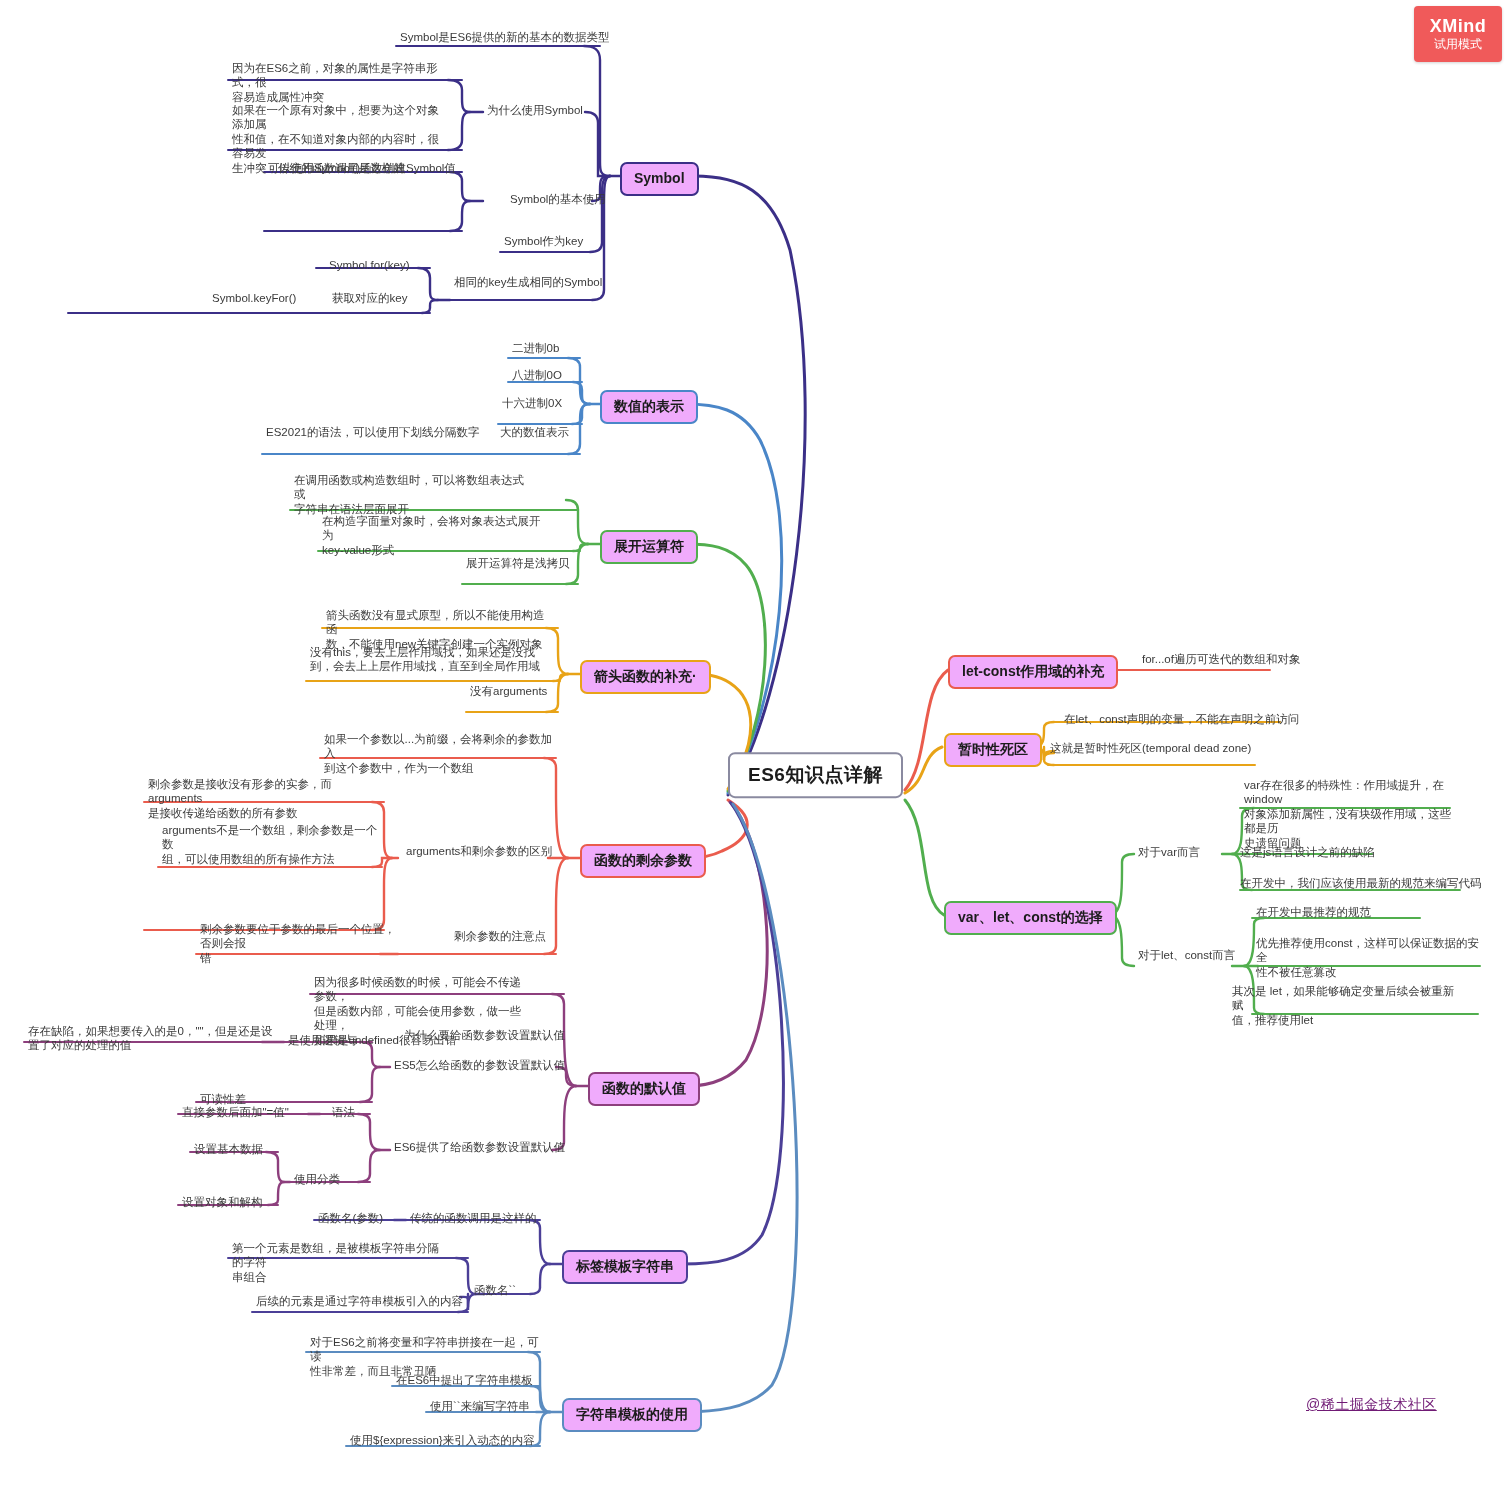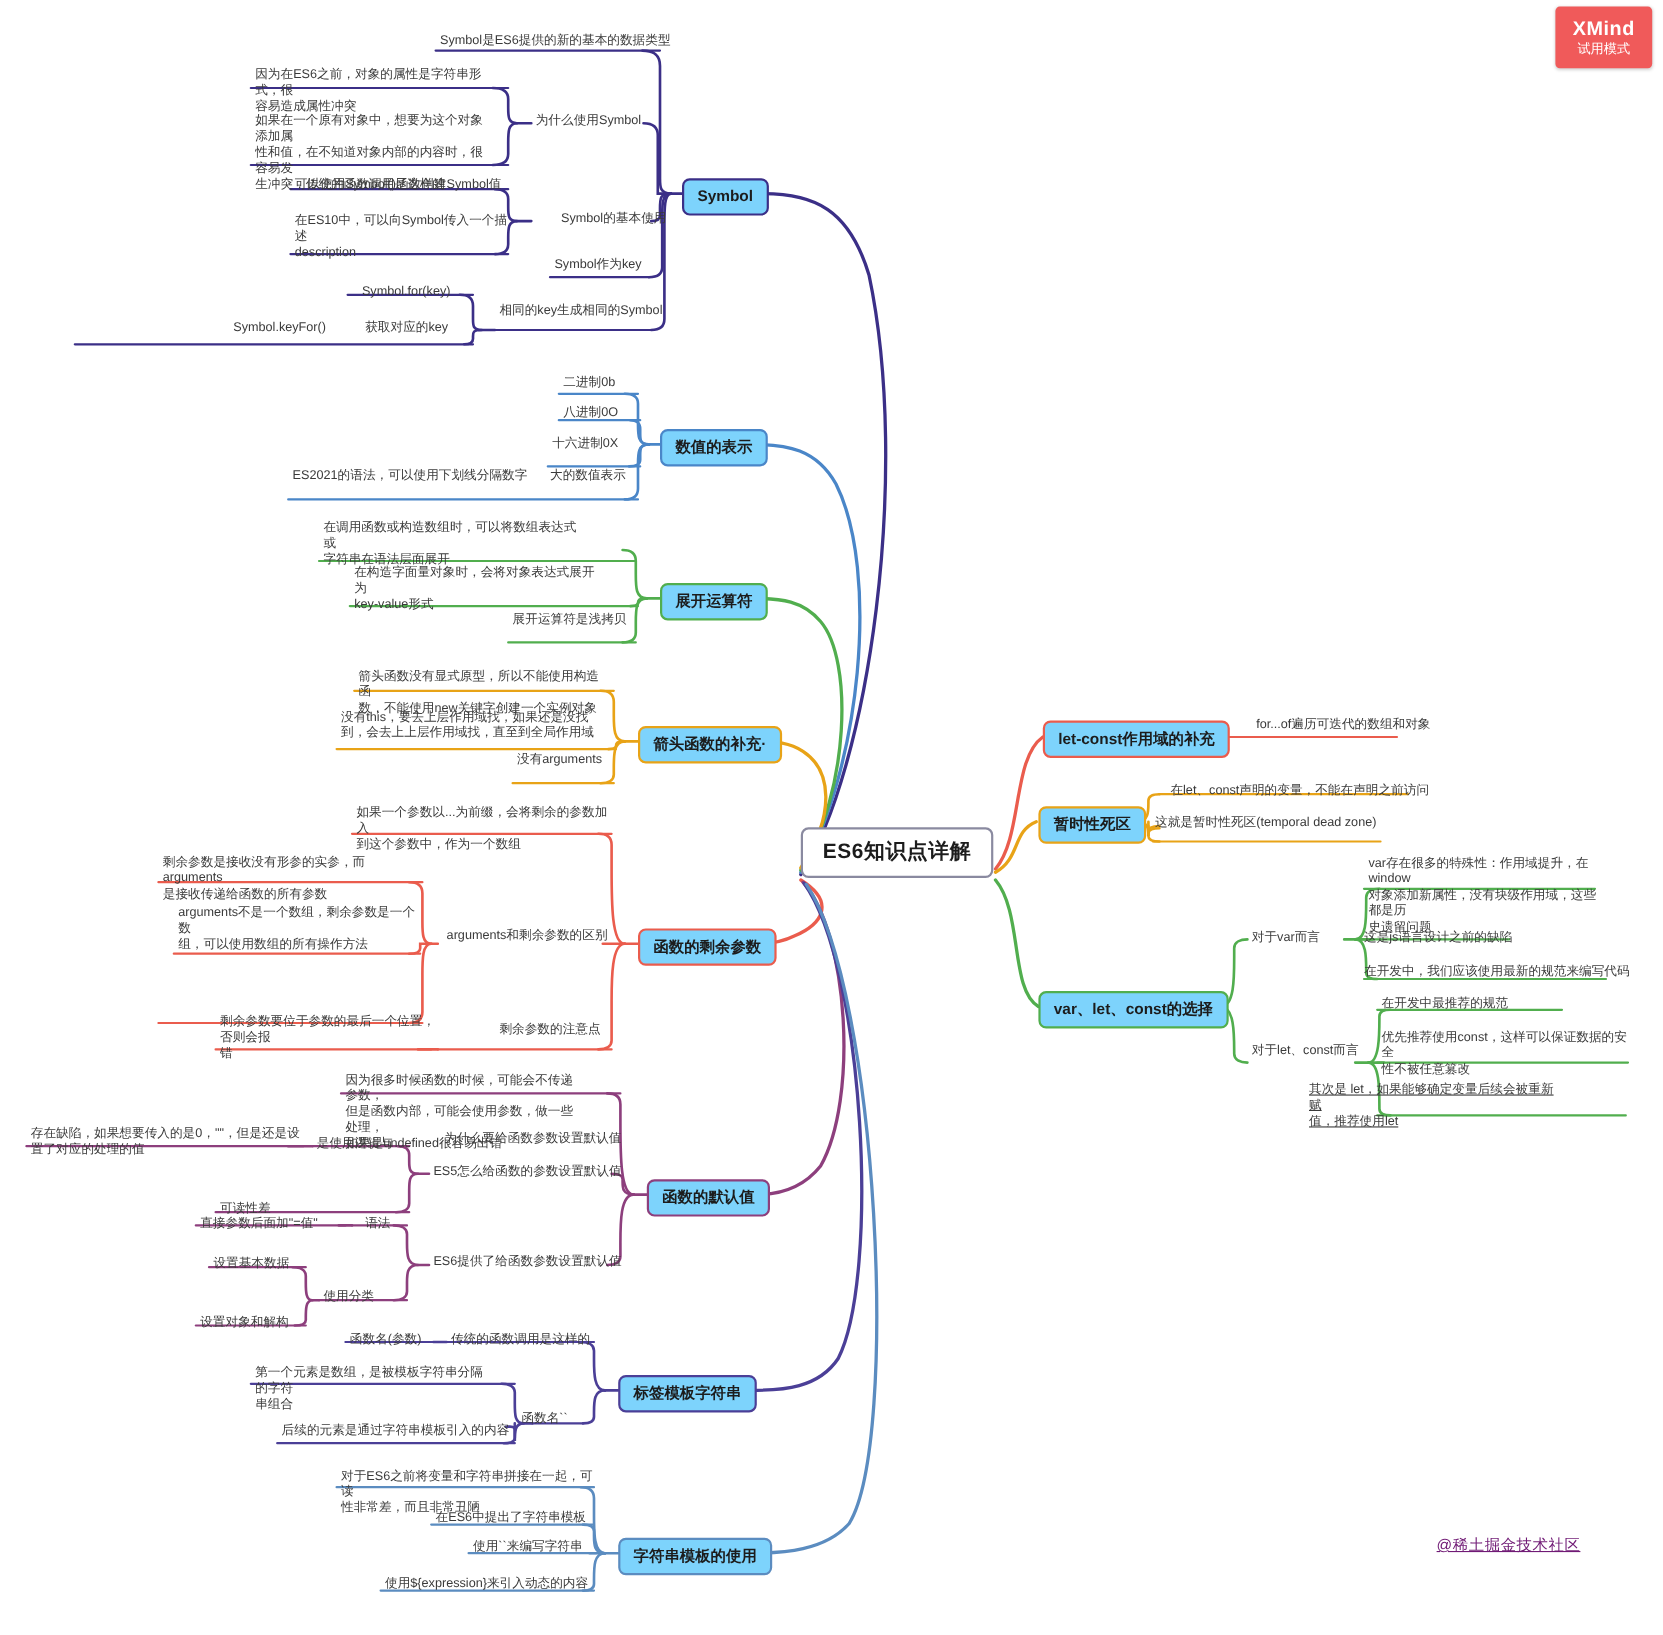--- a/index.html
+++ b/index.html
@@ -34,21 +34,21 @@
     color:#1c1c1c;
     font-weight:bold;
     font-size:19px;
     padding:9px 18px;
     letter-spacing:.5px;
   }
   
   .main{
     border:2px solid currentColor;
     border-radius:7px;
-    background:#7dd3fc;
+    background:#f0abfc;
     font-weight:bold;
     font-size:14px;
     padding:6px 12px;
     color:#333;
   }
   .main .lbl{color:#1c1c1c;}
   
   .sub{
     font-size:11.5px;
     color:#3a3a3a;
@@ -301,24 +301,20 @@
   <div class="node sub" style="left:230px;top:103px;width:218px;">
     <span class="line2">如果在一个原有对象中，想要为这个对象添加属</span>
     <span class="line2">性和值，在不知道对象内部的内容时，很容易发</span>
     <span class="line2">生冲突，传统的函数调用是这样的</span>
   </div>
 
   <div class="node sub nw" style="left:492px;top:192px;margin-left:16px;">Symbol的基本使用</div>
 
   <div class="node sub nw" style="left:266px;top:161px;">可以使用Symbol()函数创建Symbol值</div>
 
-  <div class="node sub" style="left:266px;top:194px;width:200px;">
-    <span class="line2">在ES10中，可以向Symbol传入一个描述</span>
-    <span class="line2">description</span>
-  </div>
 
   <div class="node sub nw" style="left:502px;top:234px;">Symbol作为key</div>
 
   <div class="node sub nw" style="left:452px;top:275px;">相同的key生成相同的Symbol</div>
 
   <div class="node sub nw" style="left:327px;top:258px;">Symbol.for(key)</div>
 
   <div class="node sub nw" style="left:330px;top:291px;">获取对应的key</div>
 
   <div class="node sub nw" style="left:210px;top:291px;">Symbol.keyFor()</div>
@@ -493,20 +489,20 @@
 
   <div class="node sub nw" style="left:1136px;top:948px;">对于let、const而言</div>
 
   <div class="node sub nw" style="left:1254px;top:905px;">在开发中最推荐的规范</div>
 
   <div class="node sub" style="left:1254px;top:936px;width:228px;">
     <span class="line2">优先推荐使用const，这样可以保证数据的安全</span>
     <span class="line2">性不被任意篡改</span>
   </div>
 
-  <div class="node sub" style="left:1188px;top:984px;width:228px;text-decoration:underline;">
+  <div class="node sub" style="left:1230px;top:984px;width:228px;">
     <span class="line2">其次是 let，如果能够确定变量后续会被重新赋</span>
     <span class="line2">值，推荐使用let</span>
   </div>
 
   <div class="watermark">@稀土掘金技术社区</div>
 
 </div>
 
 </body></html>

